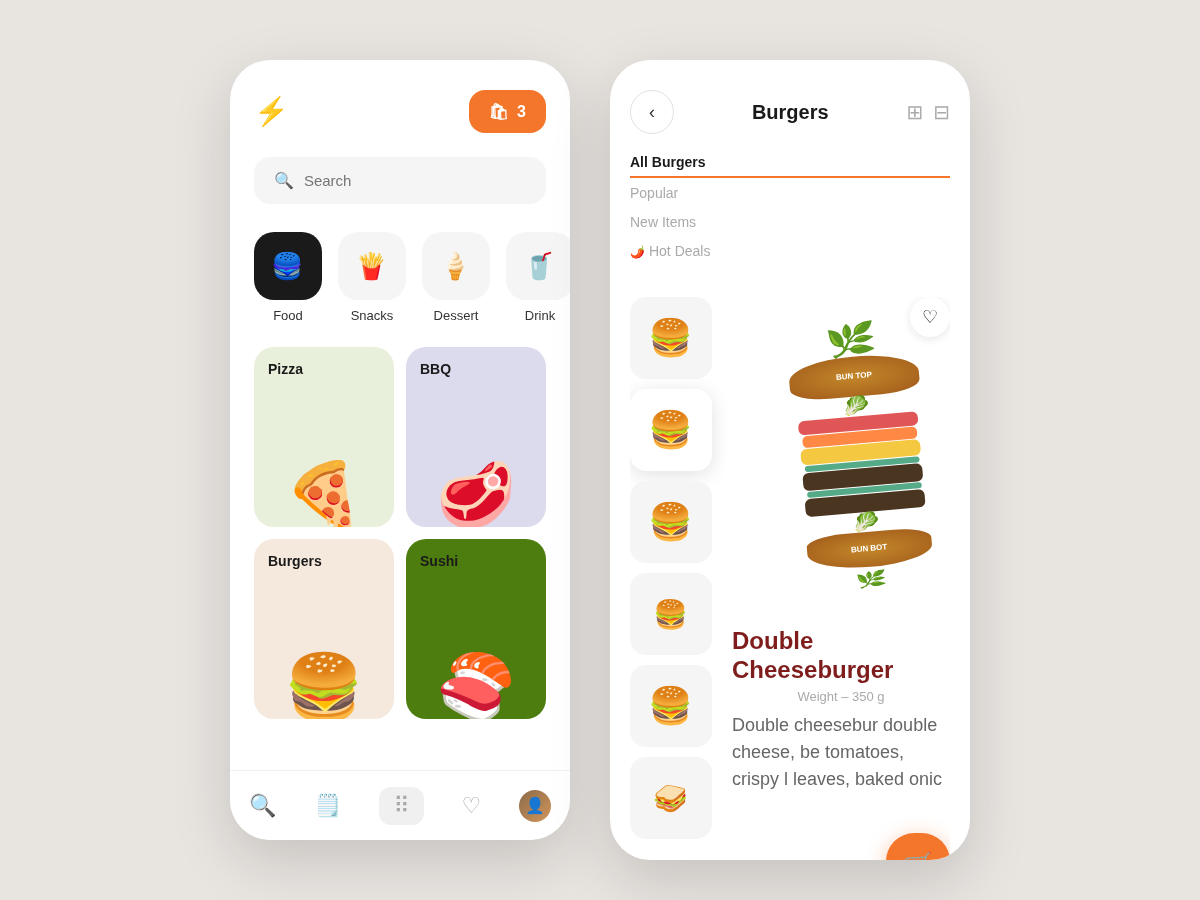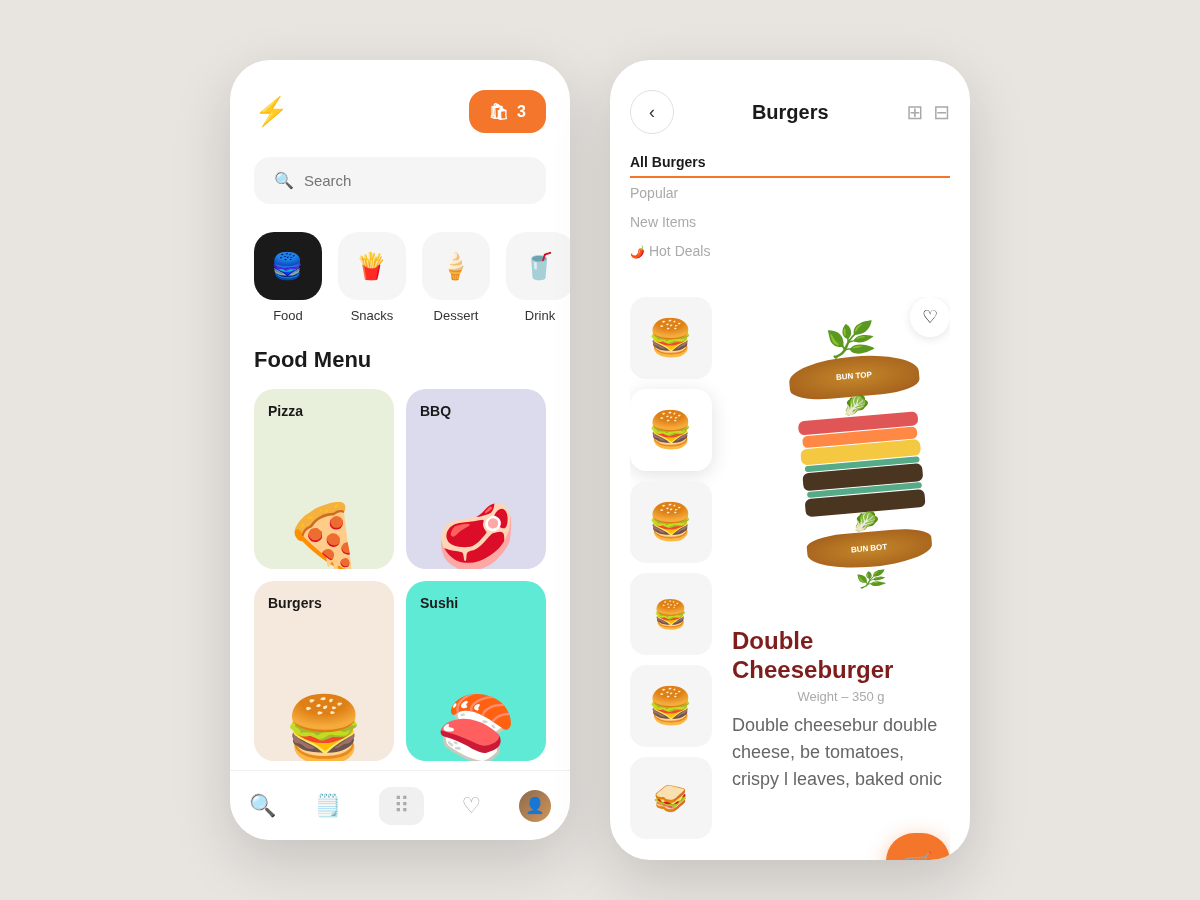--- a/index.html
+++ b/index.html
@@ -118,21 +118,21 @@
     }
     .menu-card {
       border-radius: 20px;
       overflow: hidden;
       position: relative;
       height: 180px;
     }
     .menu-card.pizza { background: #e8f0dc; }
     .menu-card.bbq { background: #dcdaed; }
     .menu-card.burgers { background: #f5e8dc; }
-    .menu-card.sushi { background: #5eead4; text-align: center; }
+    .menu-card.sushi { background: #4d7c0f; text-align: center; }
     .menu-card-label {
       position: absolute;
       top: 14px;
       left: 14px;
       font-size: 14px;
       font-weight: 600;
       color: #1a1a1a;
     }
     .menu-card-food {
       position: absolute;
@@ -399,21 +399,20 @@
         <span class="category-label">Dessert</span>
       </div>
       <div class="category-item">
         <div class="category-icon-box">
           <span>🥤</span>
         </div>
         <span class="category-label">Drink</span>
       </div>
     </div>
 
-    <div class="section-title">Food Menu</div>
 
     <div class="menu-grid">
       <div class="menu-card pizza">
         <span class="menu-card-label">Pizza</span>
         <div class="menu-card-food">
           <span class="food-emoji">🍕</span>
         </div>
       </div>
       <div class="menu-card bbq">
         <span class="menu-card-label">BBQ</span>

